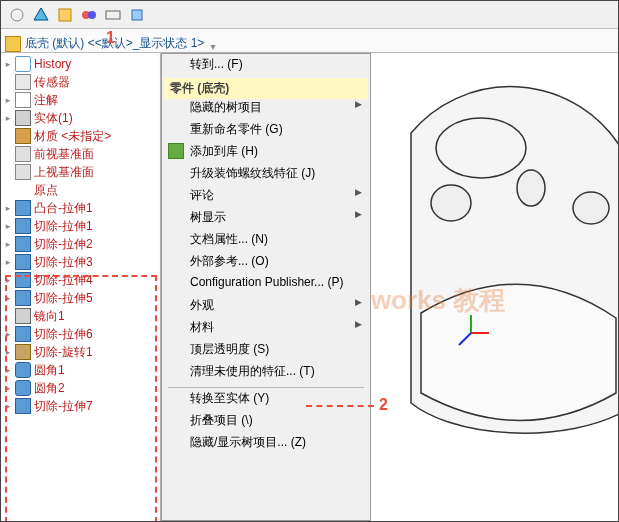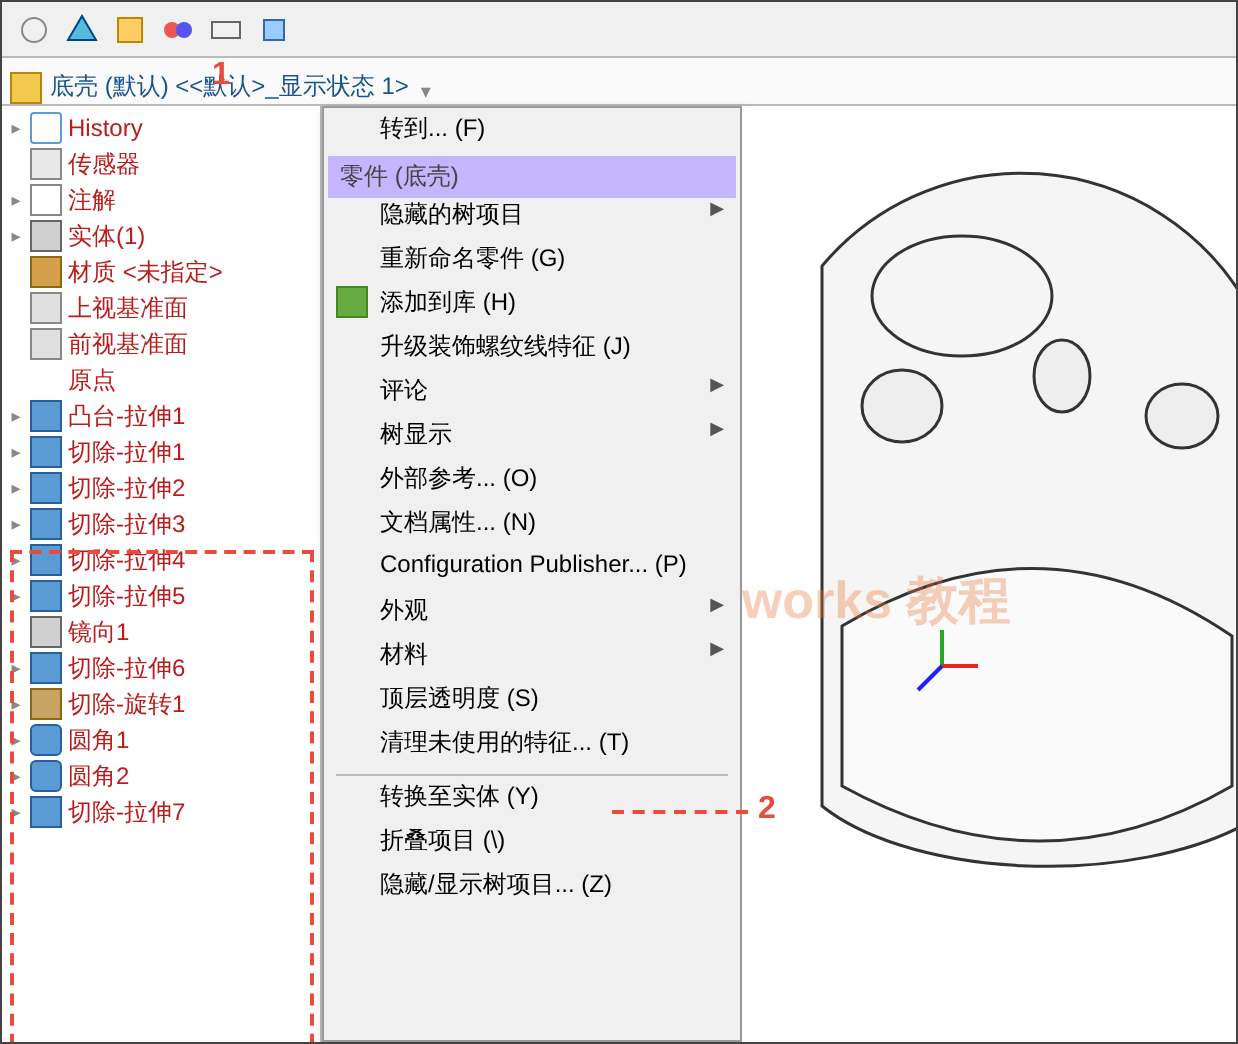--- a/index.html
+++ b/index.html
@@ -25,21 +25,21 @@
 .i-feat{background:#5b9bd5;border:1px solid #2a6099}
 .i-feat-tan{background:#c8a464;border:1px solid #8b6914}
 .i-mirror{background:#d0d0d0;border:1px solid #666}
 .i-fillet{background:#5b9bd5;border:1px solid #2a6099;border-radius:3px}
 .sel-box{position:absolute;border:2px dashed #e74c3c;left:4px;top:222px;width:152px;height:258px;pointer-events:none}
 .menu{width:210px;background:#f0f0f0;border:1px solid #999;box-shadow:2px 2px 5px rgba(0,0,0,.3);padding:2px}
 .menu-item{display:flex;height:22px;padding:0 6px 0 26px;position:relative;cursor:default}
 .menu-item .m-ico{position:absolute;left:4px;width:16px;height:16px}
 .menu-item .arrow{position:absolute;right:6px;font-size:9px;color:#555}
 .menu-sep{height:1px;background:#bbb;margin:2px 4px}
-.menu-sect{padding:2px 6px;font-weight:normal;background:#c4b5fd;color:#444}
+.menu-sect{padding:2px 6px;font-weight:bold;background:#fef9c3;color:#444}
 .highlight{border:1px dashed #e74c3c}
 .viewport{flex:1;position:relative;background:#fff;overflow:hidden}
 .annot{position:absolute;color:#e74c3c;font-weight:bold;font-size:16px;pointer-events:none}
 .annot-arrow{position:absolute;border-top:2px dashed #e74c3c;pointer-events:none}
 .wm{position:absolute;color:rgba(230,120,60,.35);font-size:26px;font-weight:bold;pointer-events:none}
 svg.axes{position:absolute}
 </style>
 </head>
 <body>
 
@@ -94,26 +94,26 @@
         <span class="lbl">实体(1)</span>
       </div>
       <div class="tree-item">
         <span class="exp"></span>
         <span class="ico i-mat"></span>
         <span class="lbl">材质 &lt;未指定&gt;</span>
       </div>
       <div class="tree-item">
         <span class="exp"></span>
         <span class="ico i-plane"></span>
+        <span class="lbl">前视基准面</span>
+      </div>
+      <div class="tree-item">
+        <span class="exp"></span>
+        <span class="ico i-plane"></span>
         <span class="lbl">上视基准面</span>
-      </div>
-      <div class="tree-item">
-        <span class="exp"></span>
-        <span class="ico i-plane"></span>
-        <span class="lbl">前视基准面</span>
       </div>
       <div class="tree-item">
         <span class="exp"></span>
         <span class="ico i-origin"></span>
         <span class="lbl">原点</span>
       </div>
       <div class="tree-item">
         <span class="exp">▸</span>
         <span class="ico i-feat"></span>
         <span class="lbl">凸台-拉伸1</span>
@@ -197,24 +197,24 @@
       </div>
       <div class="menu-item">
         <span>评论</span>
         <span class="arrow">▶</span>
       </div>
       <div class="menu-item">
         <span>树显示</span>
         <span class="arrow">▶</span>
       </div>
       <div class="menu-item">
+        <span>文档属性... (N)</span>
+      </div>
+      <div class="menu-item">
         <span>外部参考... (O)</span>
-      </div>
-      <div class="menu-item">
-        <span>文档属性... (N)</span>
       </div>
       <div class="menu-item">
         <span>Configuration Publisher... (P)</span>
       </div>
       <div class="menu-item">
         <span>外观</span>
         <span class="arrow">▶</span>
       </div>
       <div class="menu-item">
         <span>材料</span>

